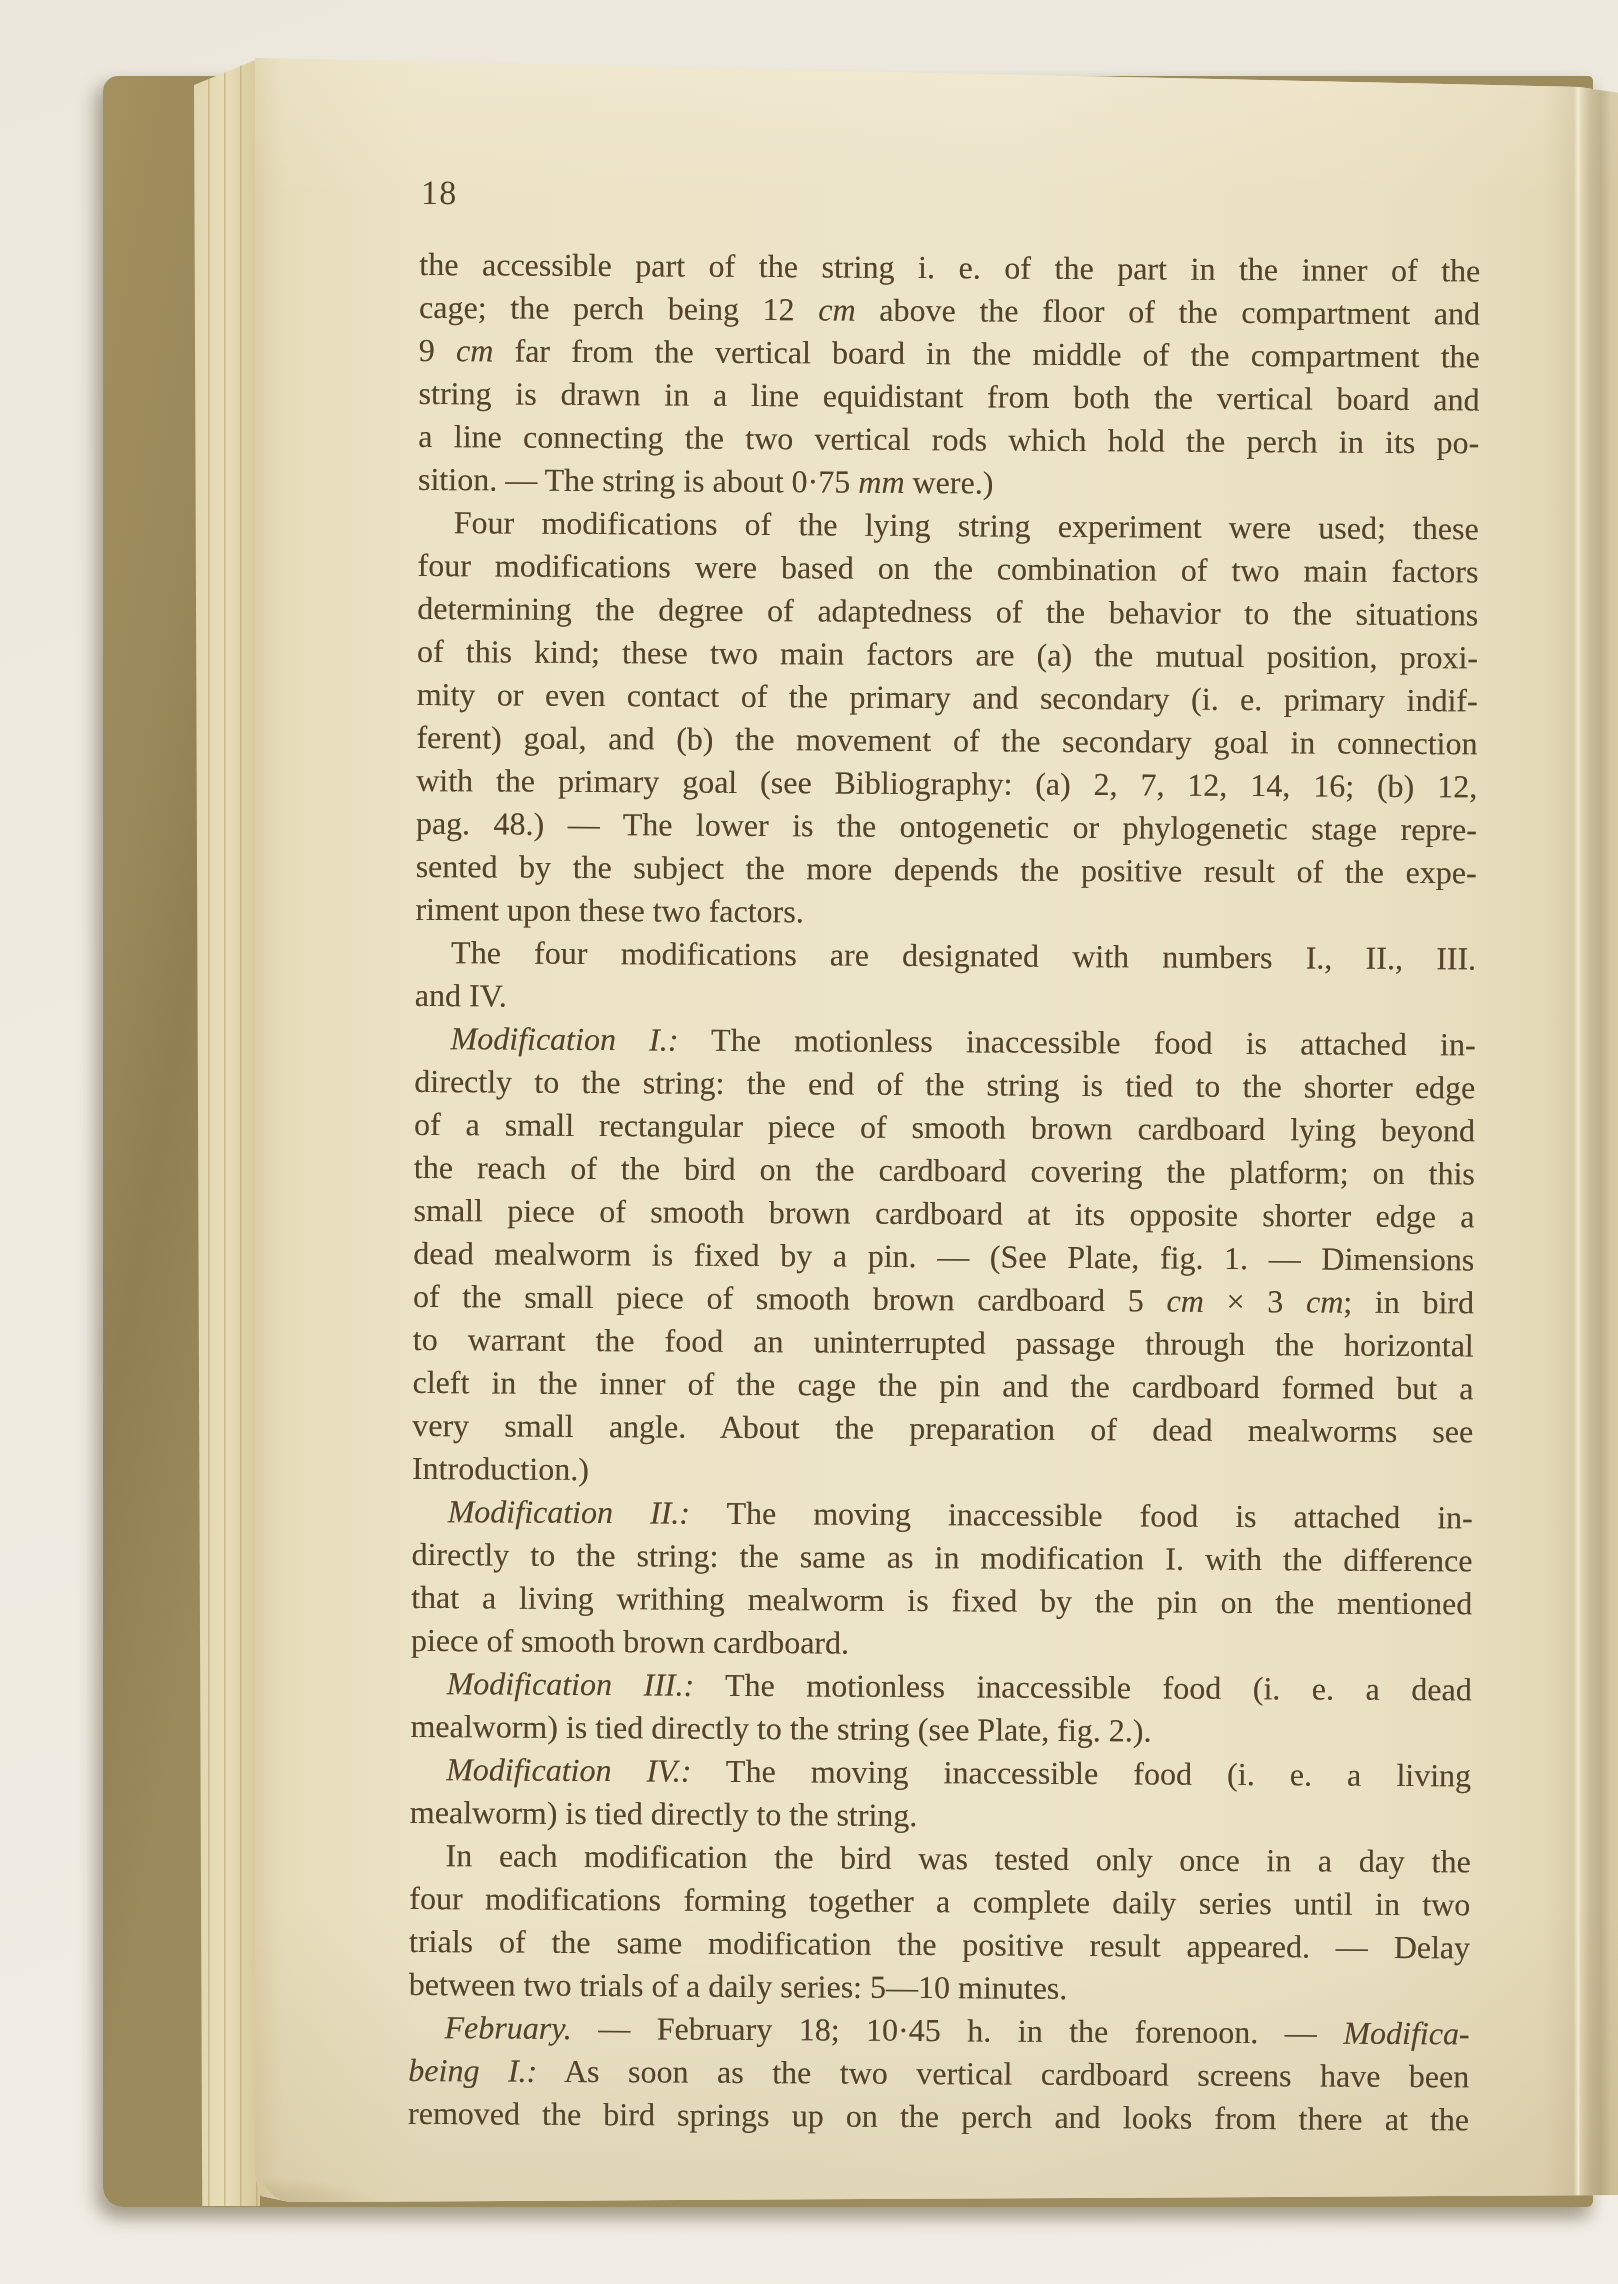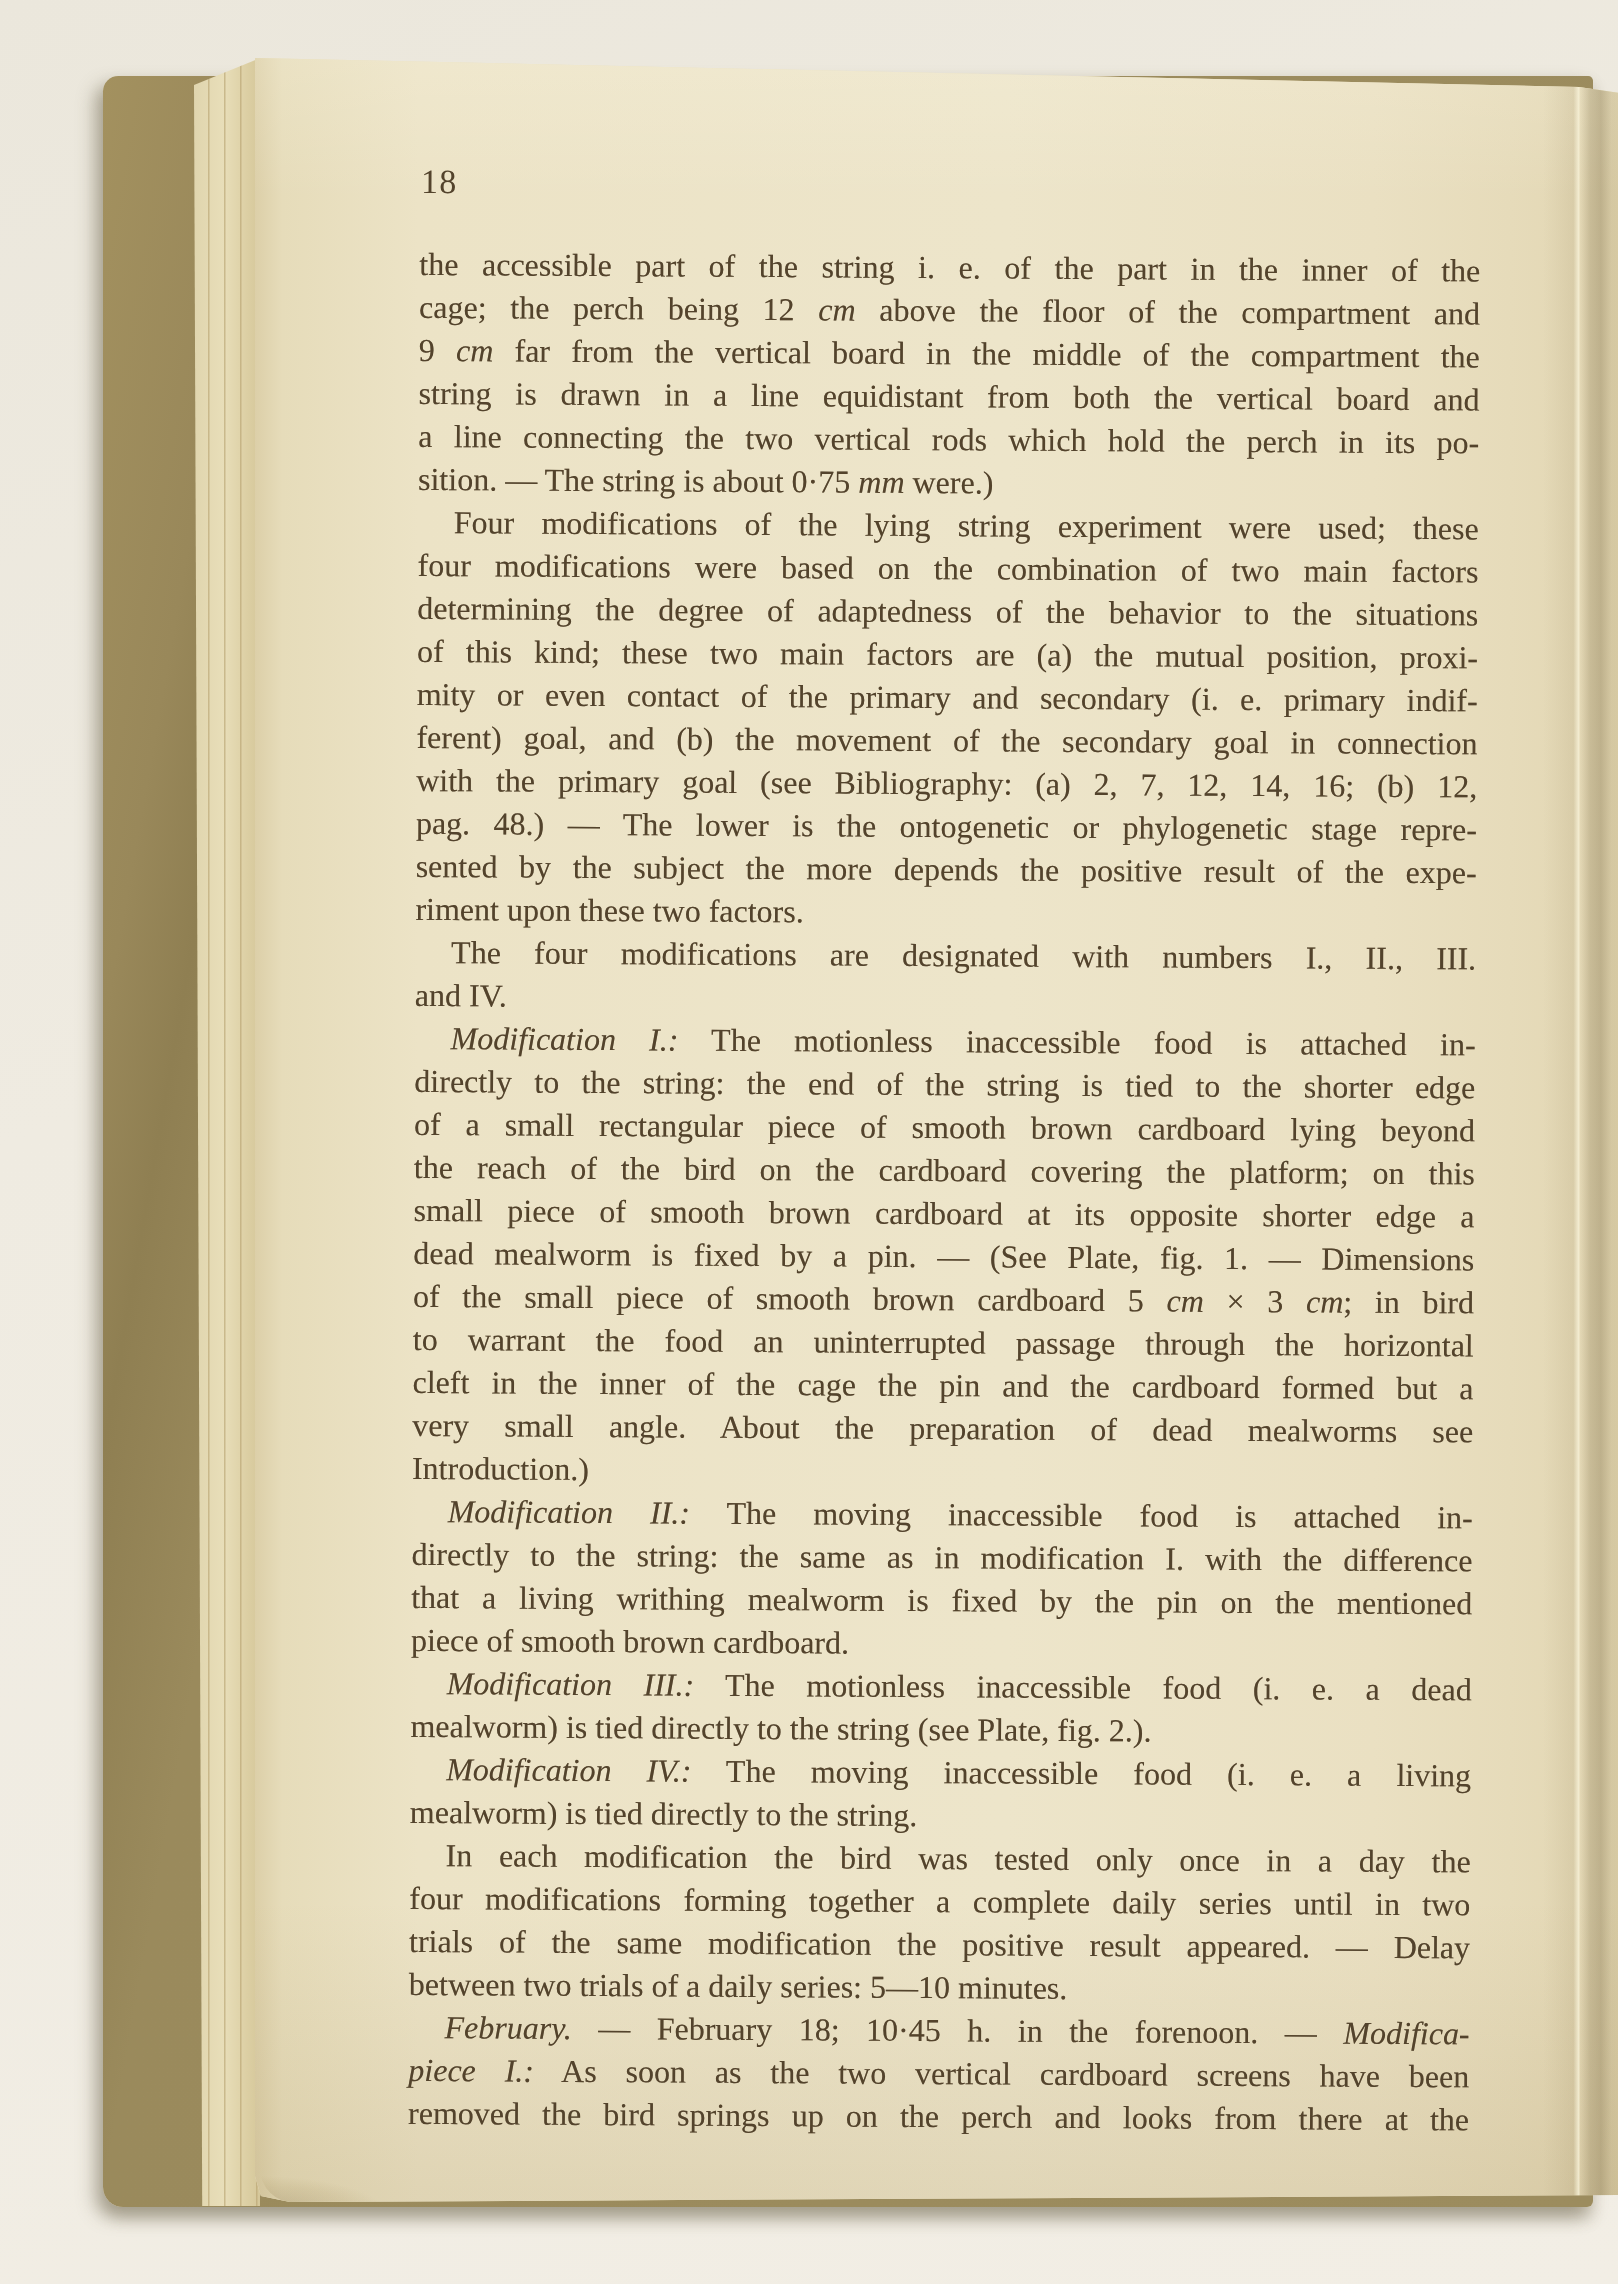--- a/index.html
+++ b/index.html
@@ -50,21 +50,21 @@
     background:radial-gradient(ellipse 165px 47px at 0% 115%,rgba(120,100,60,.28) 0%,rgba(170,150,100,.16) 55%,rgba(170,150,100,0) 75%);
     border-bottom-left-radius:35px;
   }
   
   .print-area{
     position:absolute;left:166px;top:0;width:1061px;
     transform:rotate(.35deg);transform-origin:0 0;
     color:#53432c;
   }
   .page-number{
-    position:absolute;left:1.2px;top:163px;
+    position:absolute;left:1.2px;top:174px;
     font-size:34px;letter-spacing:1.2px;
   }
   .text-block{position:absolute;left:0;top:243px;width:1061px;}
   .line{
     font-size:32px;line-height:43px;height:43px;
     white-space:normal;
     text-shadow:0 0 0.6px rgba(83,67,44,.45);
   }
   .line.just{text-align:justify;text-align-last:justify;}
   .line.ind{text-indent:36px;}
@@ -119,18 +119,18 @@
         <div class="line"><span>piece of smooth brown cardboard.</span></div>
         <div class="line just ind"><span class="it">Modification III.:</span><span> The motionless inaccessible food (i. e. a dead</span></div>
         <div class="line"><span>mealworm) is tied directly to the string (see Plate, fig. 2.).</span></div>
         <div class="line just ind"><span class="it">Modification IV.:</span><span> The moving inaccessible food (i. e. a living</span></div>
         <div class="line"><span>mealworm) is tied directly to the string.</span></div>
         <div class="line just ind"><span>In each modification the bird was tested only once in a day the</span></div>
         <div class="line just"><span>four modifications forming together a complete daily series until in two</span></div>
         <div class="line just"><span>trials of the same modification the positive result appeared. — Delay</span></div>
         <div class="line"><span>between two trials of a daily series: 5—10 minutes.</span></div>
         <div class="line just ind"><span class="it">February.</span><span> — February 18; 10·45 h. in the forenoon. — </span><span class="it">Modifica-</span></div>
-        <div class="line just"><span class="it">piece I.:</span><span> As soon as the two vertical cardboard screens have been</span></div>
+        <div class="line just"><span class="it">being I.:</span><span> As soon as the two vertical cardboard screens have been</span></div>
         <div class="line just"><span>removed the bird springs up on the perch and looks from there at the</span></div>
       </div>
   </div>
 </div>
 
 
 </body></html>

